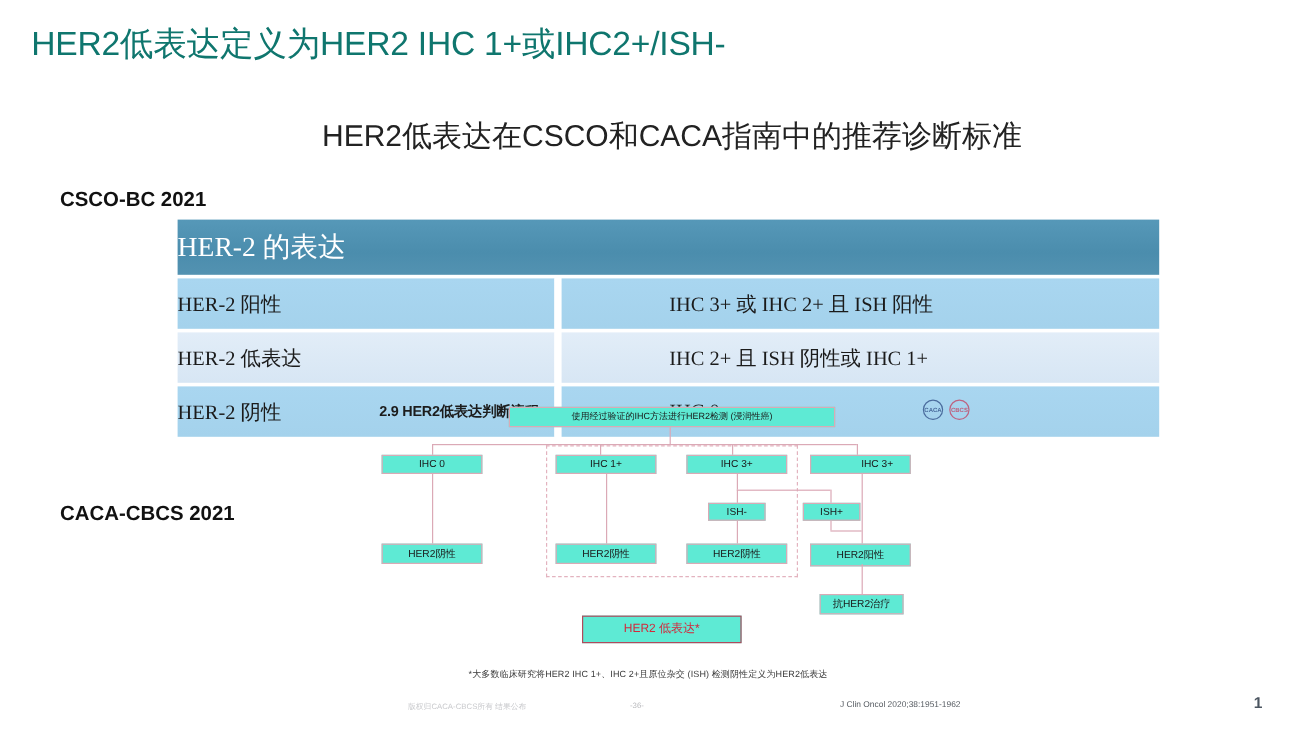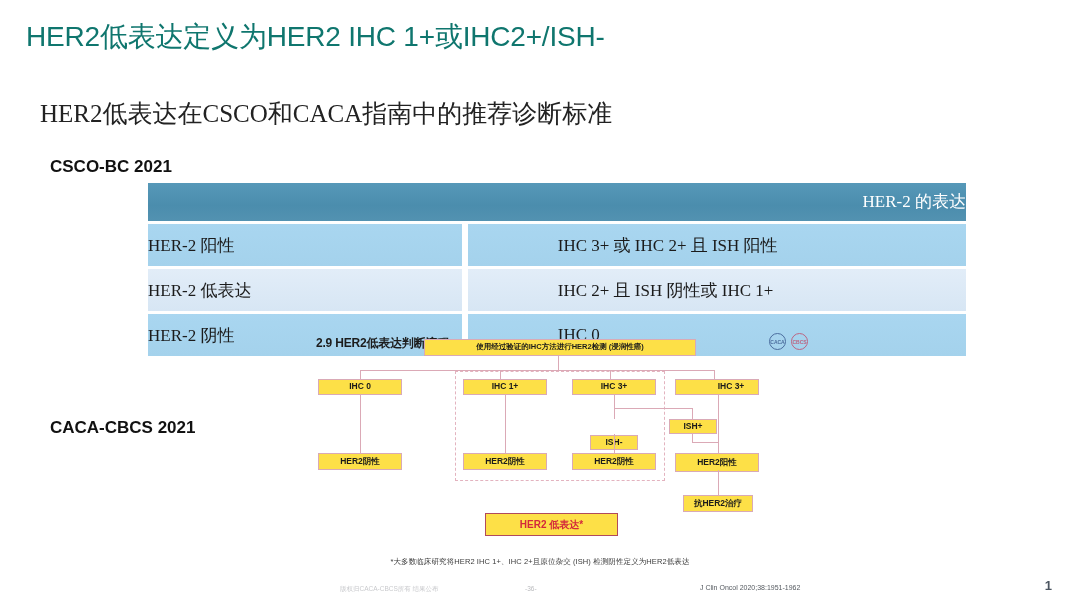--- a/index.html
+++ b/index.html
@@ -26,26 +26,26 @@
     letter-spacing: -0.2px;
     color: #0f766e;
     white-space: nowrap;
   }
 
   .slide-subtitle {
     position: absolute;
     left: 0;
     right: 0;
     top: 97px;
+    text-align: center;
     font-size: 25px;
     color: #222222;
     font-weight: normal;
     padding-left: 40px;
     box-sizing: border-box;
-    font-family: Liberation Serif, serif;
   }
 
   
   .section-label {
     position: absolute;
     font-size: 17px;
     font-weight: bold;
     color: #111111;
     white-space: nowrap;
   }
@@ -57,22 +57,22 @@
     position: absolute;
     left: 148px;
     top: 180px;
     width: 818px;
     border-collapse: separate;
     border-spacing: 0 3px;
   }
   .guideline-table .hdr-row td {
     background: linear-gradient(to bottom, #5698b8 0%, #4b8dad 60%, #5392b1 100%);
     color: #ffffff;
-    font-size: 17px;
-    text-align: right;
+    font-size: 23px;
+    text-align: left;
     padding: 7px 0 8px 0;
     font-family: "Liberation Serif", "DejaVu Serif", serif;
   }
   .guideline-table td.cell {
     font-family: "Liberation Serif", "DejaVu Serif", serif;
     font-size: 17px;
     color: #1b1b1b;
     height: 26px;
     vertical-align: middle;
   }
@@ -150,23 +150,23 @@
     letter-spacing: 2px;
     pointer-events: none;
     user-select: none;
     white-space: nowrap;
   }
 
   
   .fbox {
     position: absolute;
     border: 1px solid #d9aab6;
-    background: #fde047;
+    background: #5eead4;
     font-size: 8.5px;
-    font-weight: bold;
+    font-weight: normal;
     color: #1a1a1a;
     display: flex;
     align-items: center;
     justify-content: center;
     box-sizing: border-box;
     text-align: left;
     line-height: 1.1;
     white-space: nowrap;
   }
   .fbox.red-em {
@@ -295,21 +295,21 @@
 
   <div class="conn v" style="left:60px; top:65px; height:58px;"></div>
 
   <div class="conn v" style="left:205px; top:65px; height:58px;"></div>
 
   <div class="conn v" style="left:314px; top:65px; height:13px;"></div>
   <div class="conn h" style="left:314px; top:78px; width:78px;"></div>
   <div class="conn v" style="left:314px; top:78px; height:11px;"></div>
   <div class="conn v" style="left:392px; top:78px; height:11px;"></div>
 
-  <div class="fbox" style="left:290px; top:89px; width:48px; height:15px;margin-top:16px;">ISH-</div>
+  <div class="fbox" style="left:290px; top:89px; width:48px; height:15px;">ISH-</div>
   <div class="fbox" style="left:369px; top:89px; width:48px; height:15px;">ISH+</div>
 
   <div class="conn v" style="left:314px; top:104px; height:19px;"></div>
 
   <div class="conn v" style="left:392px; top:104px; height:8px;"></div>
   <div class="conn h" style="left:392px; top:112px; width:26px;"></div>
   <div class="conn v" style="left:418px; top:65px; height:58px;"></div>
 
   <div class="fbox" style="left:18px; top:123px; width:84px; height:17px;">HER2阴性</div>
   <div class="fbox" style="left:163px; top:123px; width:84px; height:17px;">HER2阴性</div>

